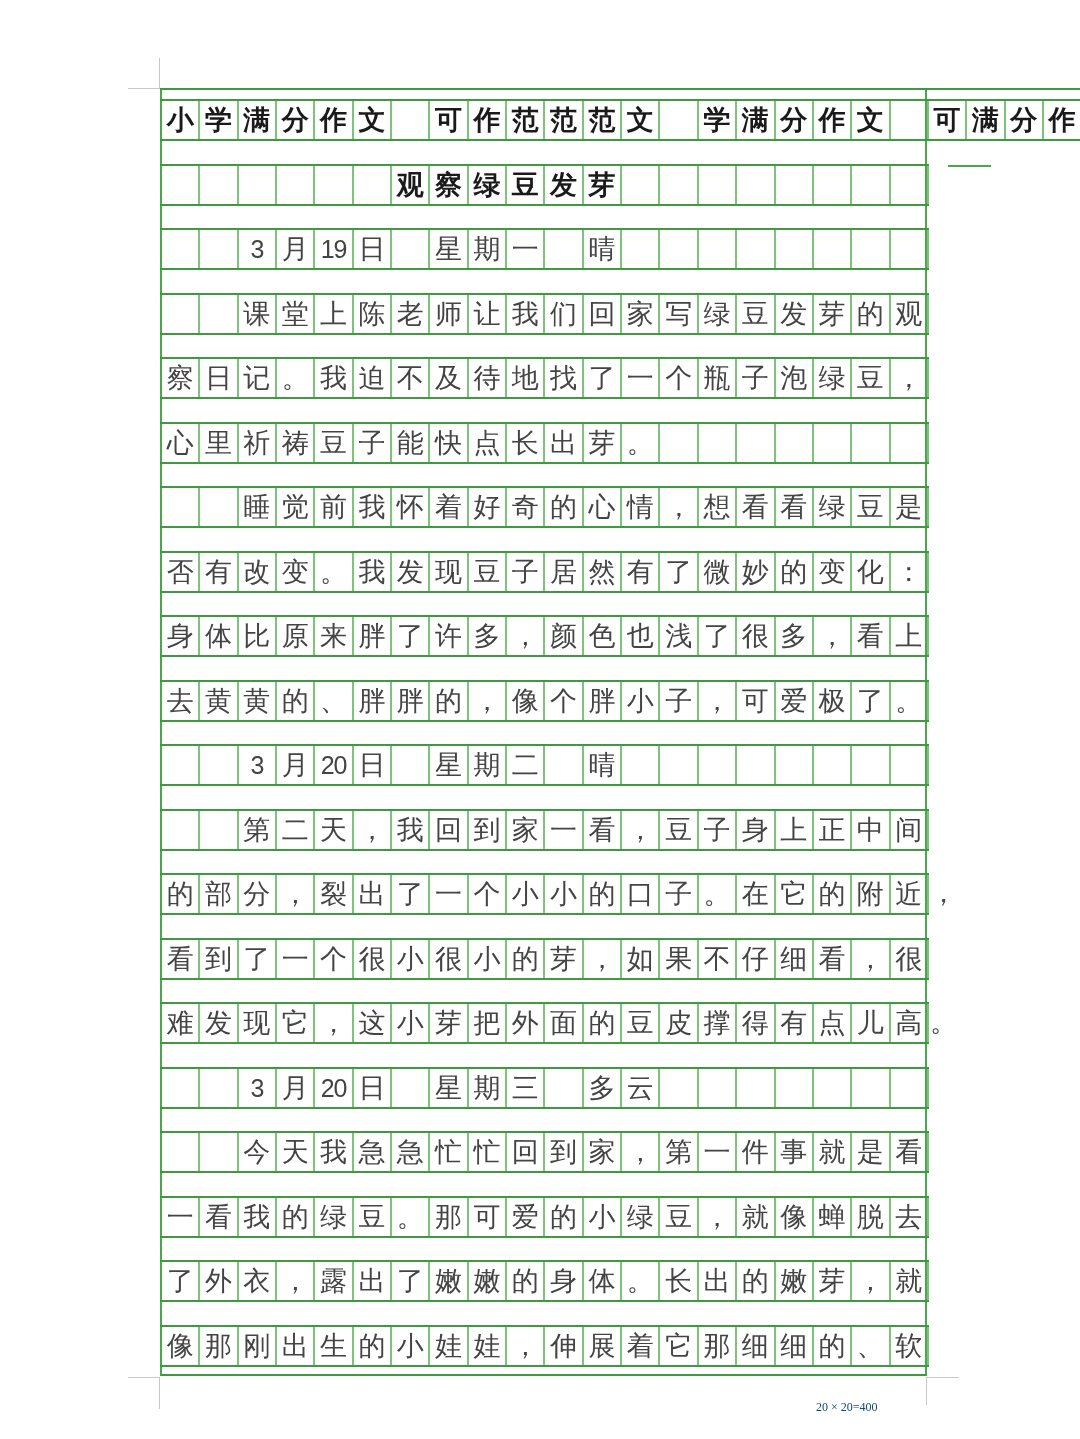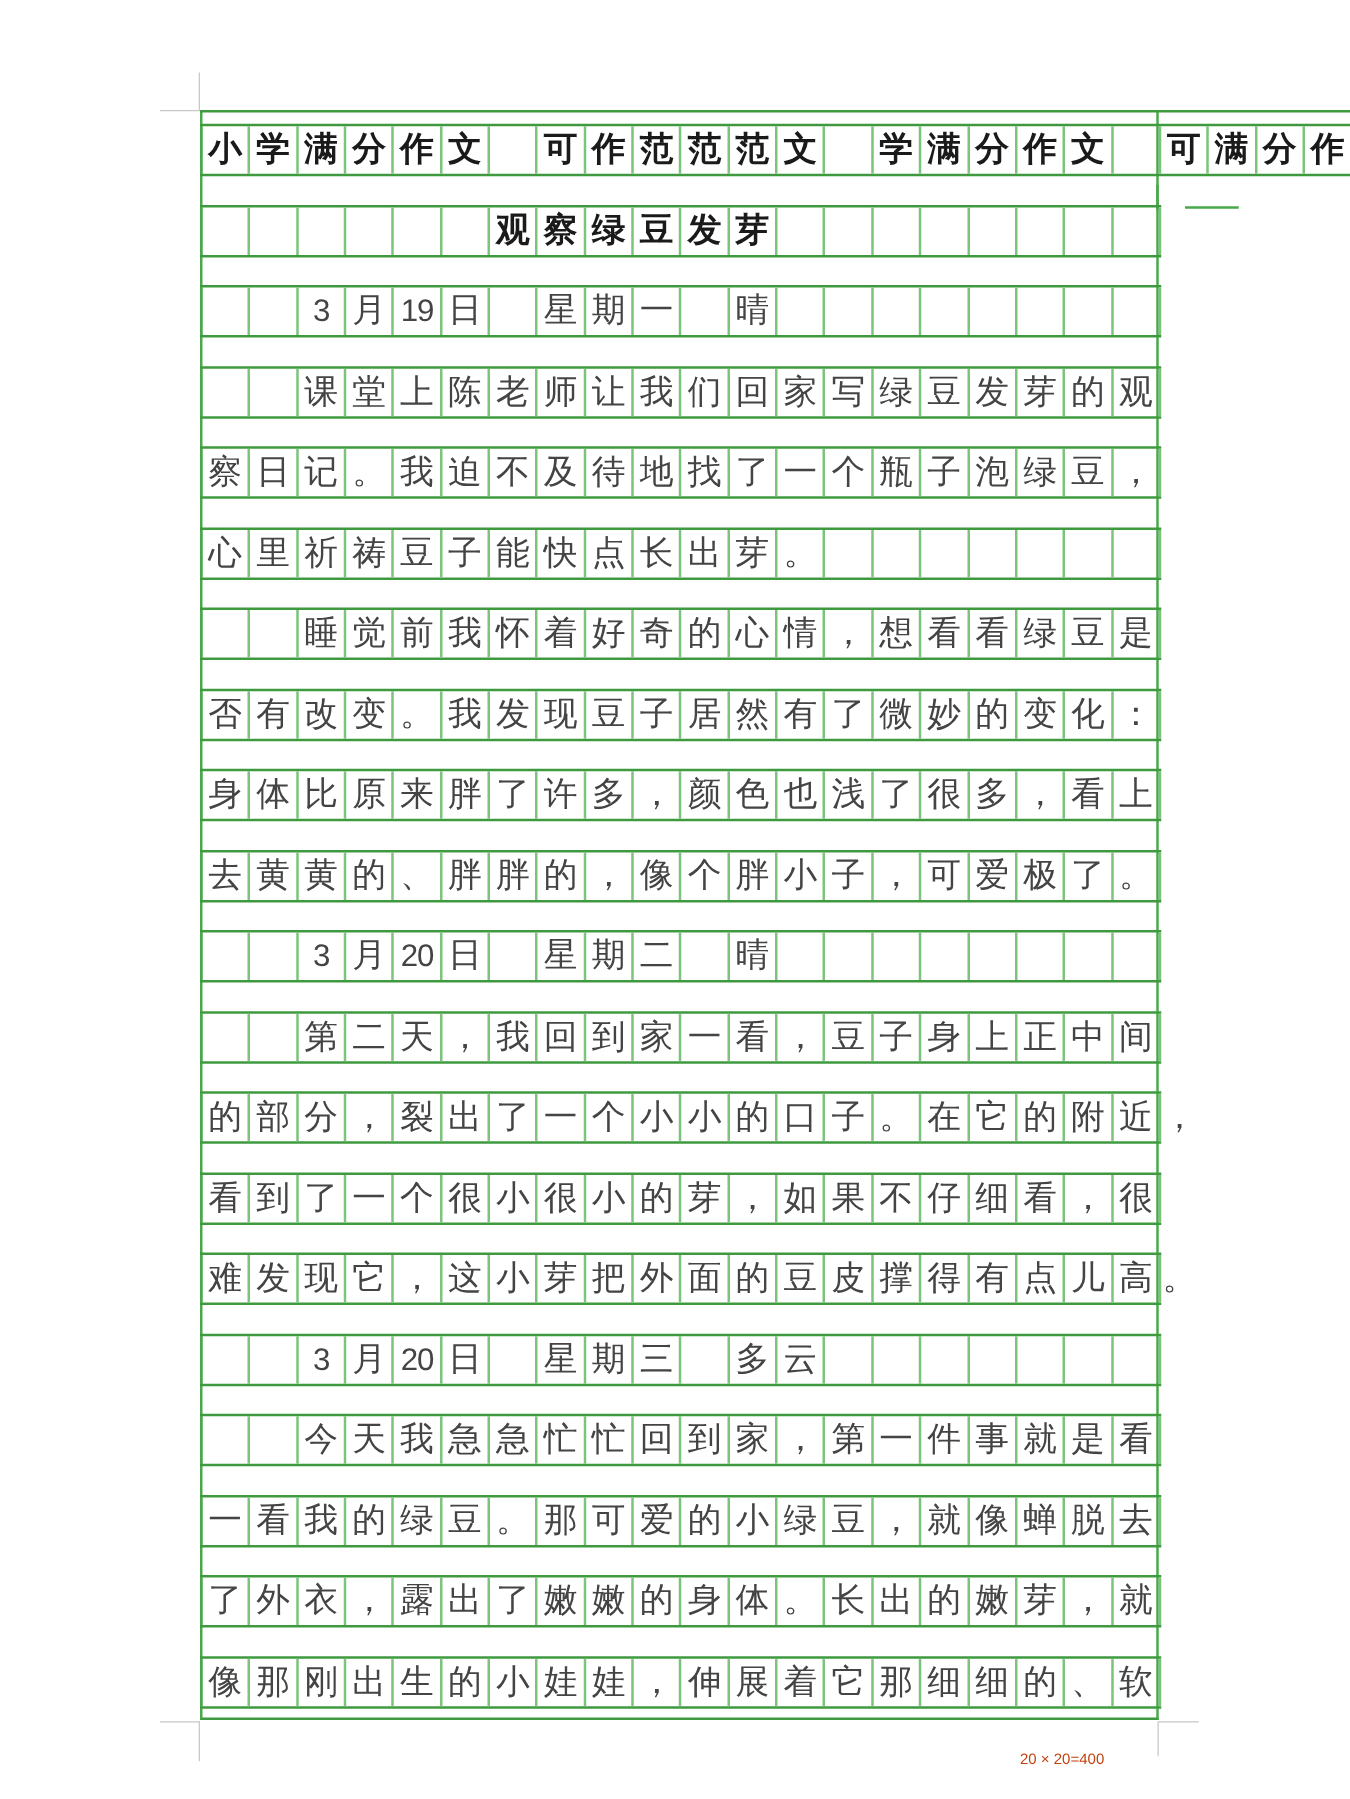--- a/index.html
+++ b/index.html
@@ -13,22 +13,22 @@
   .row { position: absolute; left: 160px; height: 38px; display: flex;
     border-top: 2px solid #3f9a3f; border-bottom: 2px solid #3f9a3f; box-sizing: content-box; }
   .cell { width: 36.35px; height: 38px; border-right: 2px solid #7cc47c; flex: 0 0 auto;
     display: flex; align-items: center; justify-content: center;
     font-size: 27px; color: #444; line-height: 38px; }
   .cell:first-child { border-left: 2px solid #4aa84a; }
   .cell.num { font-family: "Liberation Sans", sans-serif; font-size: 25px; letter-spacing: -1px; }
   .row.bold .cell { font-weight: bold; color: #1a1a1a; }
   .overflow { position: absolute; font-size: 27px; color: #444; }
   .header-top { position: absolute; left: 160px; top: 88px; width: 920px; border-top: 2px solid #3f9a3f; }
-  .footer-label { position: absolute; left: 816px; top: 1400px; font-size: 12px; color: #c2410c;
-    font-family: Liberation Sans, sans-serif; }
+  .footer-label { position: absolute; left: 816px; top: 1400px; font-size: 12px; color: #0c4a6e;
+    font-family: Liberation Serif, serif; }
   .stray { position: absolute; background: #4aa84a; }
 </style>
 </head>
 <body>
 
 <div class="crop" style="left:128px;top:88px;width:32px;height:1px;"></div>
 <div class="crop" style="left:159px;top:58px;width:1px;height:30px;"></div>
 <div class="crop" style="left:128px;top:1377px;width:32px;height:1px;"></div>
 <div class="crop" style="left:159px;top:1377px;width:1px;height:32px;"></div>
 <div class="crop" style="left:927px;top:1377px;width:32px;height:1px;"></div>

